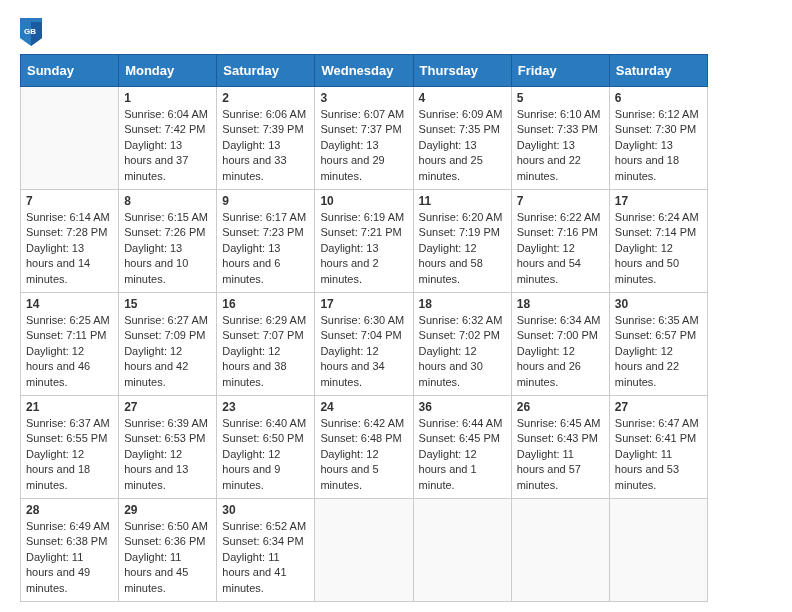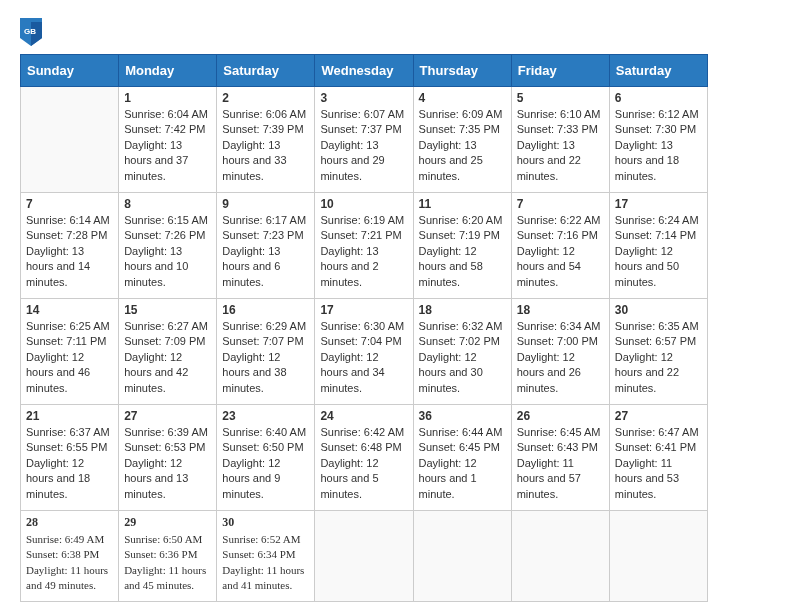--- a/index.html
+++ b/index.html
@@ -86,21 +86,20 @@
     .day-info {
       font-size: 11px;
       line-height: 1.4;
       color: #333;
     }
     .empty-cell {
       background: #f9f9f9;
     }
     .last-row td {
       height: 80px;
-      font-family: Liberation Serif, serif;
     }
   </style>
 </head>
 <body>
 
 <div class="page">
   <div class="header">
     <div class="logo">
       <svg class="logo-icon" viewBox="0 0 22 28" xmlns="http://www.w3.org/2000/svg">
         <polygon points="0,0 22,0 22,20 11,28 0,20" fill="#2a7abf"></polygon>

